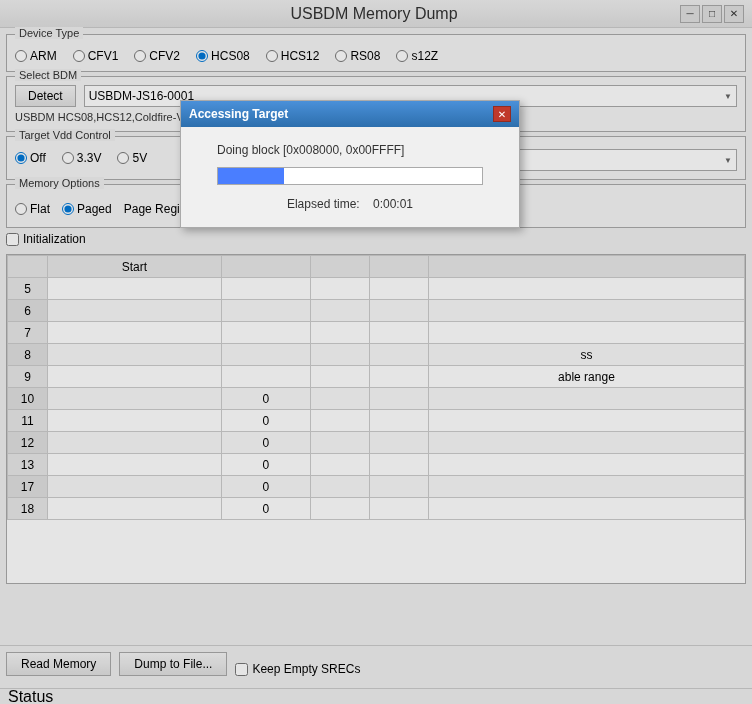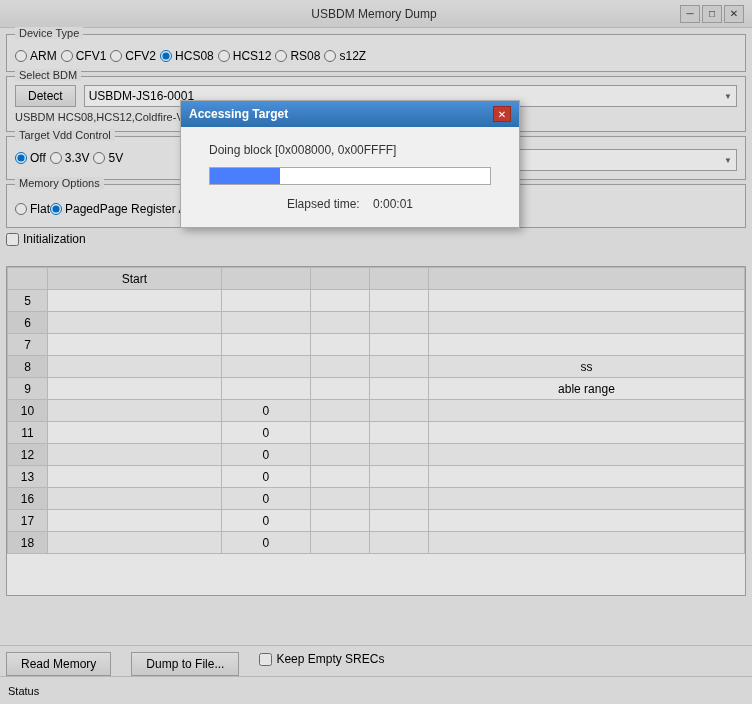--- a/index.html
+++ b/index.html
@@ -14,21 +14,21 @@
     .title-bar {
       background: linear-gradient(to bottom, #f0f0f0, #e0e0e0);
       border-bottom: 1px solid #ccc;
       display: flex;
       align-items: center;
       justify-content: space-between;
       padding: 4px 8px;
       height: 28px;
     }
     .title-bar-text {
-      font-size: 12px;
+      font-size: 16px;
       color: #333;
       flex: 1;
       text-align: center;
     }
     .title-bar-controls {
       display: flex;
       gap: 2px;
     }
     .title-btn {
       width: 20px;
@@ -61,21 +61,21 @@
       color: #333;
       background: #f0f0f0;
       padding: 0 4px;
       position: absolute;
       top: -8px;
       left: 8px;
     }
     .device-type-row {
       display: flex;
       align-items: center;
-      gap: 4px;
+      gap: 16px;
       margin-top: 4px;
       flex-wrap: wrap;
     }
     .radio-item {
       display: flex;
       align-items: center;
       gap: 3px;
       cursor: pointer;
     }
     .radio-input {
@@ -123,40 +123,41 @@
     }
     .vdd-control {
       flex: 1;
     }
     .comm-speed {
       flex: 1;
     }
     .memory-options {
       display: flex;
       align-items: center;
+      gap: 12px;
       margin-top: 4px;
     }
     .text-input {
       border: 1px solid #aaa;
       height: 20px;
       padding: 0 4px;
       background: white;
       font-size: 12px;
       width: 80px;
     }
     .init-row {
       display: flex;
       align-items: center;
       gap: 8px;
       margin-top: 0;
     }
     .table-container {
       border: 1px solid #aaa;
       background: white;
-      margin-top: 16px;
+      margin-top: 4px;
       overflow-y: auto;
       height: 330px;
       position: relative;
     }
     table {
       width: 100%;
       border-collapse: collapse;
       font-size: 12px;
     }
     thead tr {
@@ -167,49 +168,49 @@
       padding: 2px 6px;
       text-align: center;
       height: 22px;
     }
     th { font-weight: normal; background: #e8e8e8; }
     td:first-child { background: #e8e8e8; text-align: center; width: 40px; }
     tr:nth-child(even) td { background: #f8f8f8; }
     tr:nth-child(even) td:first-child { background: #e0e0e0; }
     .bottom-bar {
       display: flex;
-      align-items: flex-start;
-      gap: 20px;
+      align-items: flex-end;
+      gap: 8px;
       padding: 6px;
       border-top: 1px solid #ccc;
       position: absolute;
       bottom: 22px;
       left: 0;
       right: 0;
       background: #f0f0f0;
     }
     .action-btn {
       background: linear-gradient(to bottom, #f5f5f5, #e0e0e0);
       border: 1px solid #aaa;
       padding: 4px 14px;
       cursor: pointer;
       font-size: 12px;
     }
     .status-bar {
       position: absolute;
       bottom: 0;
       left: 0;
       right: 0;
-      height: 28px;
+      height: 16px;
       background: #f0f0f0;
       border-top: 1px solid #ccc;
       display: flex;
       align-items: center;
       padding: 0 8px;
-      font-size: 11px;
+      font-size: 16px;
     }
     .checkbox-item {
       display: flex;
       align-items: center;
       gap: 4px;
     }
 
     
     .modal-overlay {
       position: absolute;
@@ -248,21 +249,21 @@
       background: #c0392b;
       border: 1px solid #922b21;
       color: white;
       font-size: 10px;
       cursor: pointer;
       display: flex;
       align-items: center;
       justify-content: center;
     }
     .modal-body {
-      padding: 16px 28px;
+      padding: 16px 36px;
     }
     .modal-doing-text {
       font-size: 12px;
       color: #333;
       margin-bottom: 10px;
     }
     .progress-bar-container {
       background: white;
       border: 1px solid #aaa;
       height: 18px;
@@ -485,28 +486,20 @@
           </tr>
           <tr>
             <td>13</td>
             <td></td>
             <td>0</td>
             <td></td>
             <td></td>
             <td></td>
           </tr>
           <tr>
-            <td>16</td>
-            <td></td>
-            <td>0</td>
-            <td></td>
-            <td></td>
-            <td></td>
-          </tr>
-          <tr>
             <td>17</td>
             <td></td>
             <td>0</td>
             <td></td>
             <td></td>
             <td></td>
           </tr>
           <tr>
             <td>18</td>
             <td></td>

